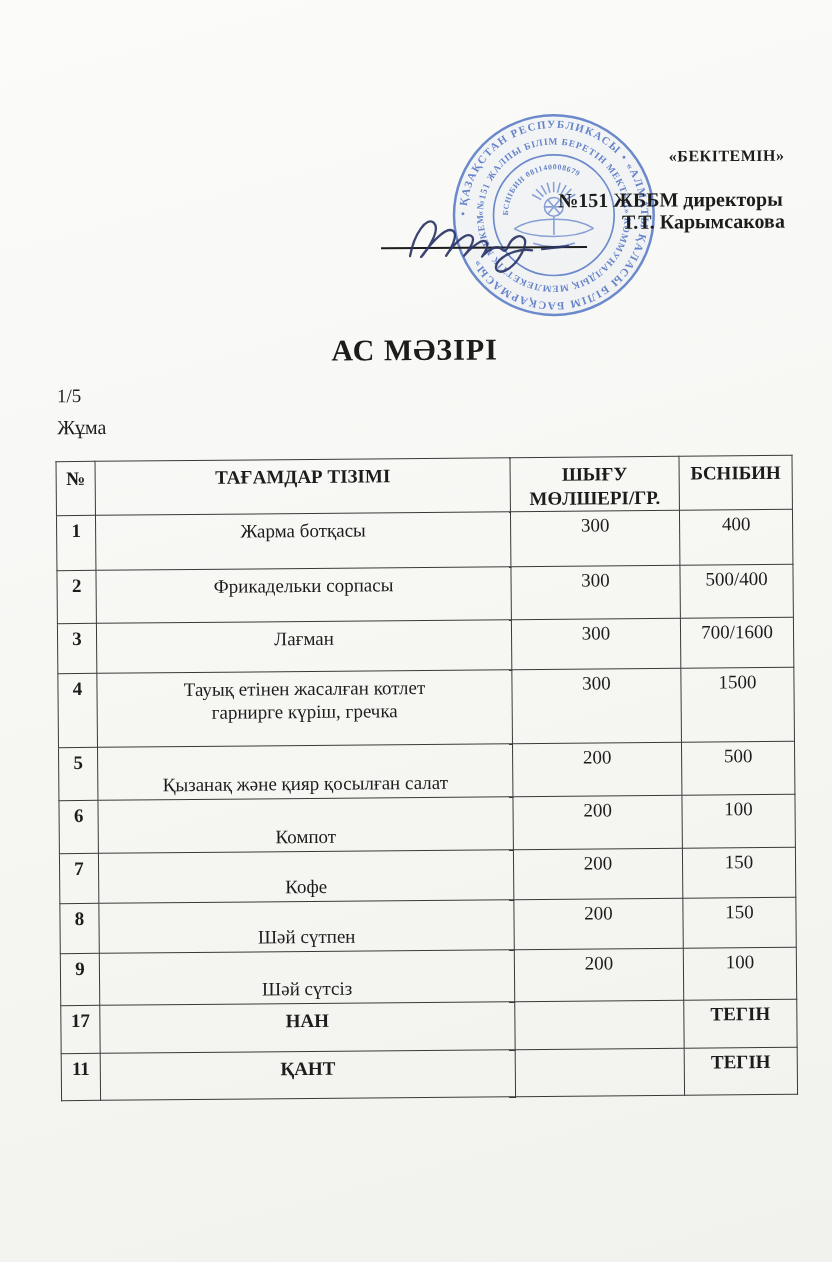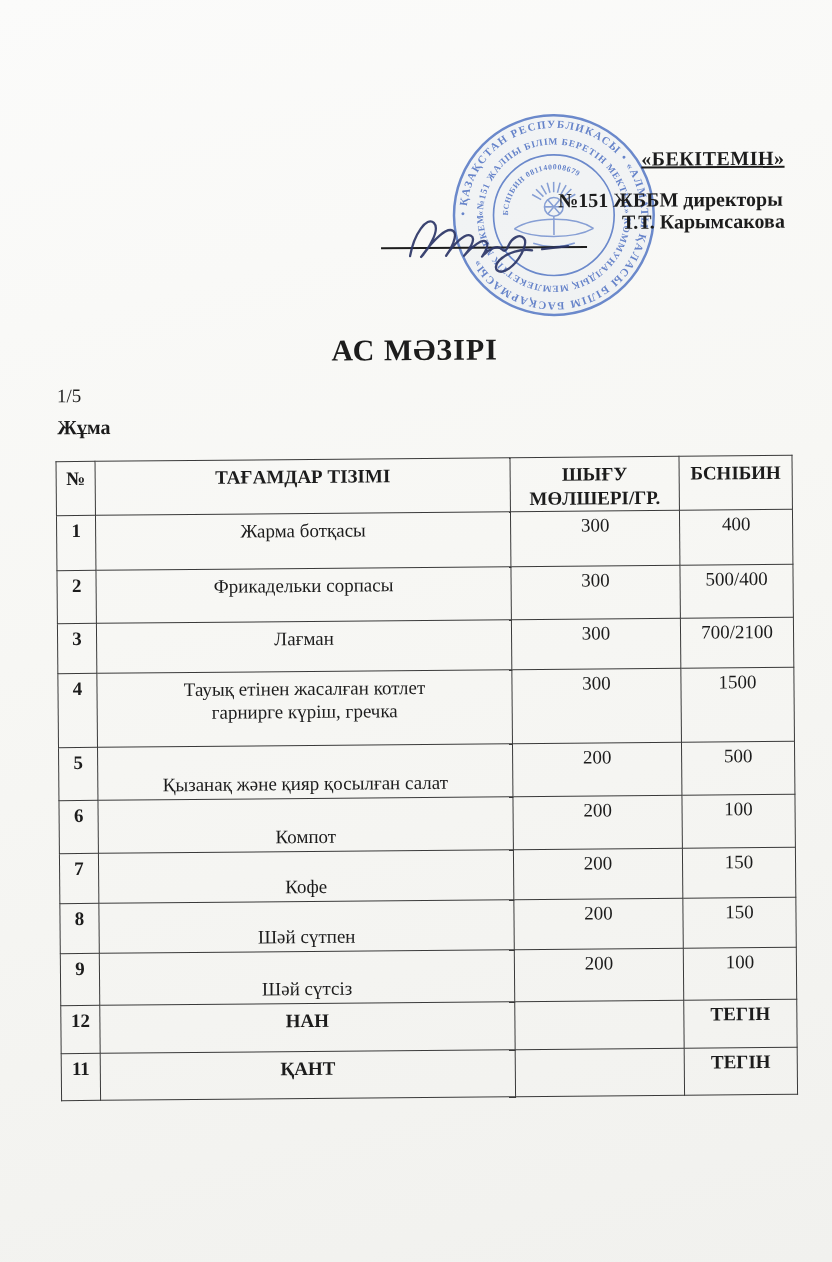--- a/index.html
+++ b/index.html
@@ -24,41 +24,41 @@
   .stamp {
     position: absolute; left: 452px; top: 112px;
     width: 208px; height: 208px;
     opacity: 0.92;
     z-index: 1;
   }
   .stamp svg { width: 100%; height: 100%; }
 
   
   .approve-line { position: absolute; font-weight: bold; z-index: 4; white-space: nowrap; }
-  .approve-title { top: 149px; right: 45px; font-size: 20px; letter-spacing: 0.5px; text-decoration: underline; }
+  .approve-title { top: 149px; right: 45px; font-size: 16px; letter-spacing: 0.5px; }
   .approve-role  { top: 190px; right: 47px; font-size: 20px; }
   .approve-name  { top: 212px; right: 45px; font-size: 20px; }
 
   .sign-underline {
     position: absolute; left: 383px; top: 247px;
     width: 206px; height: 2px; background: #1d1d1d; z-index: 2;
   }
   .signature {
     position: absolute; left: 396px; top: 206px;
     width: 200px; height: 70px; z-index: 3;
   }
 
   
   .doc-title {
     position: absolute; left: 0; right: 0; top: 333px;
     text-align: center; font-weight: bold; font-size: 30px;
     letter-spacing: 1px; z-index: 4;
   }
   .page-number { position: absolute; left: 58px; top: 383px; font-weight: normal; font-size: 19px; }
-  .day-label   { position: absolute; left: 58px; top: 414px; font-weight: bold; font-size: 20px; }
+  .day-label   { position: absolute; left: 58px; top: 414px; font-weight: normal; font-size: 20px; }
 
   
   .table-wrap {
     position: absolute; left: 57px; top: 458px; width: 736px;
     transform: rotate(-0.15deg);
   }
   table.menu {
     width: 100%;
     border-collapse: collapse;
     table-layout: fixed;
@@ -168,21 +168,21 @@
         <tr class="name-top" style="height:53px">
           <td class="no">2</td>
           <td class="dish">Фрикадельки  сорпасы</td>
           <td class="num">300</td>
           <td class="num">500/400</td>
         </tr>
         <tr class="name-top" style="height:50px">
           <td class="no">3</td>
           <td class="dish">Лағман</td>
           <td class="num">300</td>
-          <td class="num">700/2100</td>
+          <td class="num">700/1600</td>
         </tr>
         <tr class="name-top" style="height:74px">
           <td class="no">4</td>
           <td class="dish">Тауық етінен жасалған котлет
 гарнирге күріш, гречка</td>
           <td class="num">300</td>
           <td class="num">1500</td>
         </tr>
         <tr class="name-bottom" style="height:53px">
           <td class="no">5</td>
@@ -208,21 +208,21 @@
           <td class="num">200</td>
           <td class="num">150</td>
         </tr>
         <tr class="name-bottom" style="height:52px">
           <td class="no">9</td>
           <td class="dish">Шәй сүтсіз</td>
           <td class="num">200</td>
           <td class="num">100</td>
         </tr>
         <tr class="name-top free" style="height:48px">
-          <td class="no">12</td>
+          <td class="no">17</td>
           <td class="dish">НАН</td>
           <td class="num"></td>
           <td class="num">ТЕГІН</td>
         </tr>
         <tr class="name-top free" style="height:47px">
           <td class="no">11</td>
           <td class="dish">ҚАНТ</td>
           <td class="num"></td>
           <td class="num">ТЕГІН</td>
         </tr>

